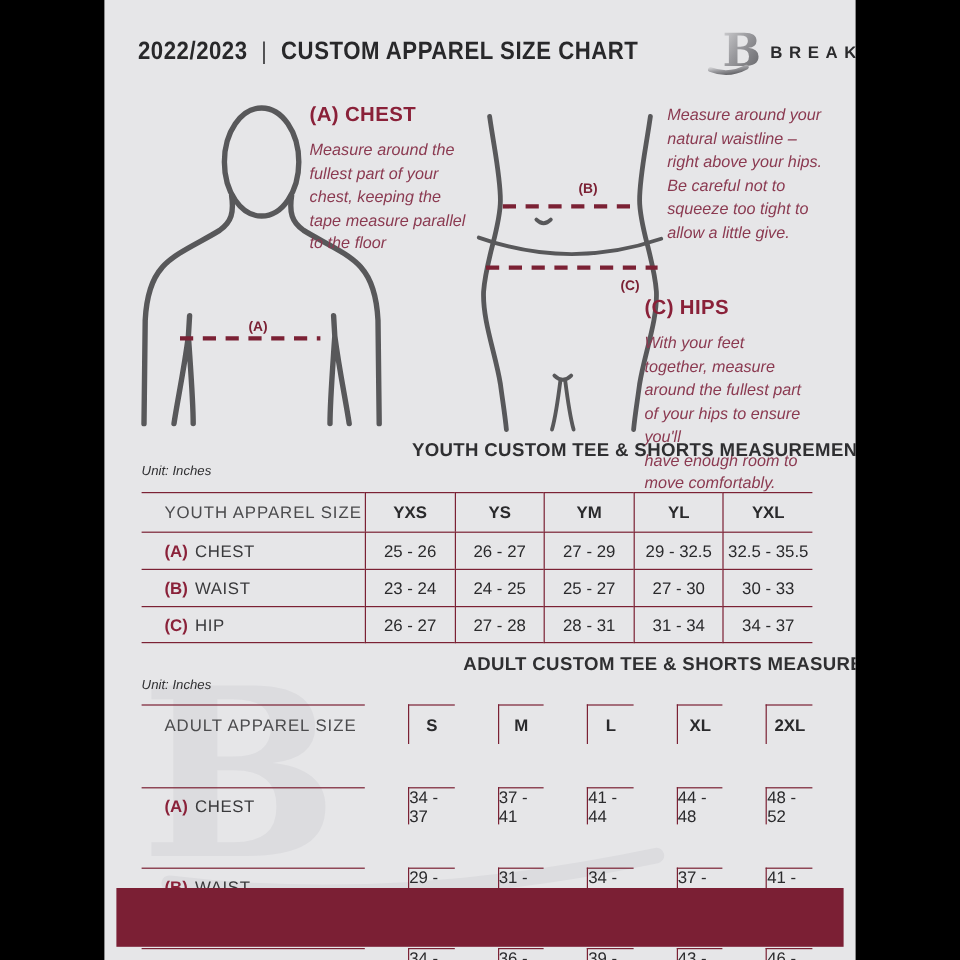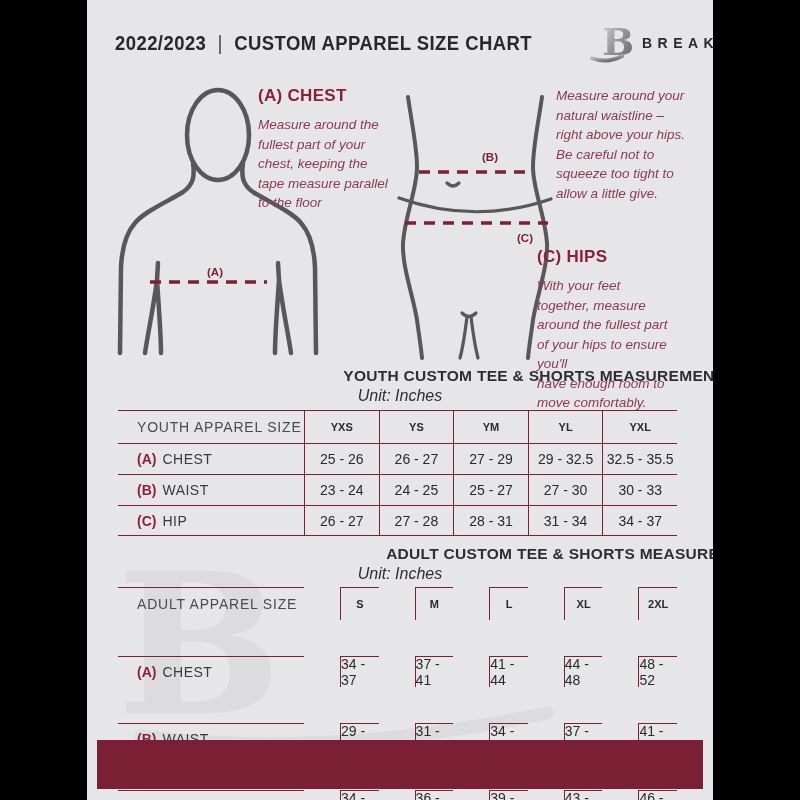--- a/index.html
+++ b/index.html
@@ -41,41 +41,41 @@
   
   .fig{position:absolute;z-index:1;}
   .fig-torso{left:28px;top:85px;}
   .fig-lower{left:308px;top:95px;}
   
   .sec-title{
     position:absolute;left:0;width:100%;text-align:right;
     font-weight:700;font-size:15.5px;color:#2f2f31;letter-spacing:.3px;z-index:2;margin-left:22px;
   }
   .sec-unit{
-    position:absolute;left:0;width:100%;text-align:center;
-    font-style:italic;font-size:16px;color:#2f2f31;z-index:2;
+    position:absolute;left:0;width:100%;text-align:left;
+    font-style:italic;font-size:11px;color:#2f2f31;z-index:2;padding-left:31px;
   }
   .t1-title{top:367px;} .t1-unit{top:387px;}
   .t2-title{top:545px;padding-left:40px;} .t2-unit{top:565px;}
   
   .sizetable{
     position:absolute;left:31px;width:559px;z-index:2;
     display:grid;grid-template-columns:186px repeat(5,1fr);
   }
   .yt{top:410px;} .at{top:587px;gap:36px;}
   .td{
     border-top:1.5px solid #7b2134;
     display:flex;align-items:center;justify-content:center;
     height:31px;font-size:14px;color:#2a2a2c;box-sizing:border-box;
   }
   .td.hrow{height:33px;}
   .td.vline{border-left:1.5px solid #7b2134;}
   .td.lastrow{border-bottom:1.5px solid #7b2134;}
   .td.first{justify-content:flex-start;padding-left:19px;}
-  .td.colhead{font-weight:700;font-size:11px;text-align:center;}
+  .td.colhead{font-weight:700;font-size:14px;text-align:center;}
   .td.firsthead{font-weight:400;font-size:14px;color:#4b4b4d;letter-spacing:.8px;text-align:right;}
   .pfx{font-weight:700;color:#8a2139;margin-right:6px;}
   .rowlbl{color:#3a3a3c;letter-spacing:.5px;}
   
   .watermark{position:absolute;left:30px;top:545px;z-index:0;pointer-events:none;}
   .footer-bar{
     position:absolute;left:10px;top:740px;width:606px;height:49px;
     background:#7b1f34;z-index:2;
   }
 </style>

